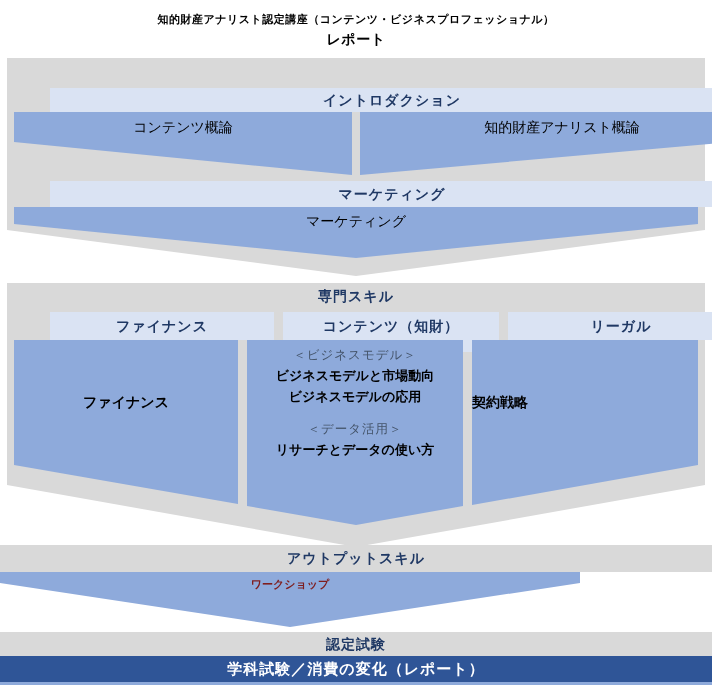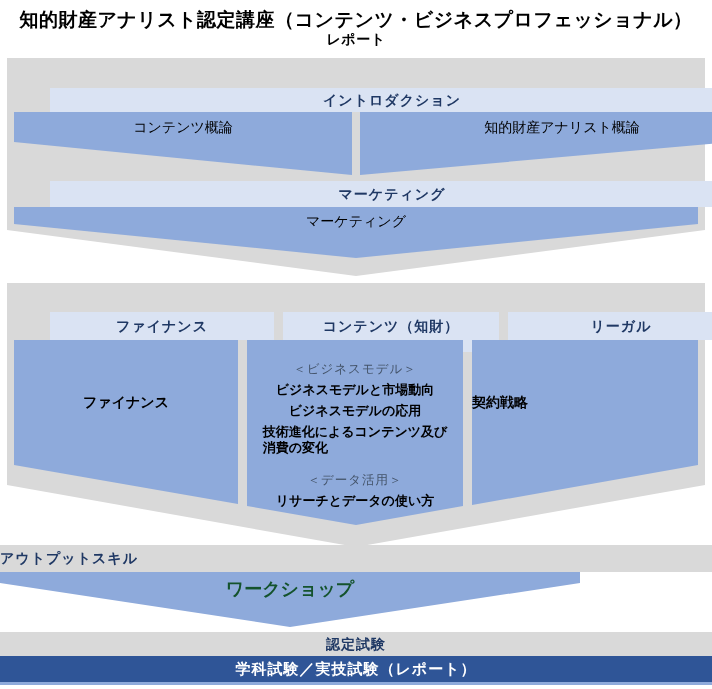--- a/index.html
+++ b/index.html
@@ -4,21 +4,21 @@
 <style>
   html,body{margin:0;padding:0;background:#ffffff;}
   #stage{
     position:relative;width:712px;height:689px;background:#fff;overflow:hidden;
     font-family:"Liberation Sans","DejaVu Sans",sans-serif;
     --gray:#D9D9D9;--lblue:#DAE3F3;--mblue:#8EAADB;--navy:#2F5597;--head:#1F3864;--sub:#44546A;
   }
   .abs{position:absolute;}
   
   .title{left:0;top:9px;width:712px;text-align:center;color:#000;font-weight:bold;}
-  .title .l1{font-size:19px;line-height:21px;letter-spacing:0.5px;}
+  .title .l1{font-size:11px;line-height:21px;letter-spacing:0.5px;}
   .title .l2{font-size:14px;line-height:19px;letter-spacing:0.5px;}
   
   .gray-shape{background:var(--gray);}
   .g1{left:7px;top:58px;width:698px;height:218px;
       clip-path:polygon(0 0,100% 0,100% 172px,50% 218px,0 172px);}
   .g2{left:7px;top:283px;width:698px;height:264px;
       clip-path:polygon(0 0,100% 0,100% 202px,50% 264px,0 202px);}
   .sec-label{color:var(--head);font-weight:bold;font-size:14px;letter-spacing:1px;text-align:center;}
   .lab1{left:7px;top:63px;width:698px;}
   .lab2{left:7px;top:288px;width:698px;}
@@ -45,27 +45,27 @@
   .box-con{left:247px;top:340px;width:216px;height:185px;
            clip-path:polygon(0 0,100% 0,100% 166px,109px 185px,0 166px);}
   .box-leg{left:472px;top:340px;width:226px;height:165px;
            clip-path:polygon(0 0,100% 0,100% 125px,0 165px);}
   .fin-label{left:14px;top:394px;width:224px;color:#000;font-weight:bold;font-size:14px;text-align:center;}
   .leg-label{left:472px;top:394px;width:226px;color:#000;font-weight:bold;font-size:14px;text-align:left;}
   
   .con-stack{left:247px;top:347px;width:216px;display:flex;flex-direction:column;align-items:center;}
   .con-stack .sub{color:var(--sub);font-size:12.5px;font-weight:normal;line-height:16px;margin-top:16px;letter-spacing:1px;}
   .con-stack .item{color:#000;font-size:13px;font-weight:bold;line-height:16px;margin-top:5px;white-space:pre-line;}
-  .con-stack .sub:first-child{margin-top:14px;}
+  .con-stack .sub:first-child{margin-top:0;}
   
   .out-bar{left:0;top:545px;width:712px;height:27px;line-height:27px;background:var(--gray);
-           color:var(--head);font-weight:bold;font-size:14px;letter-spacing:1px;text-align:left;}
+           color:var(--head);font-weight:bold;font-size:14px;letter-spacing:1px;text-align:center;}
   .box-ws{left:0;top:572px;width:580px;height:55px;background:var(--mblue);text-align:center;
           clip-path:polygon(0 0,100% 0,100% 11px,50% 55px,0 11px);
-          color:#14532d;font-weight:bold;font-size:18px;}
+          color:#7f1d1d;font-weight:bold;font-size:11px;}
   .box-ws .t{display:block;margin-top:5px;}
   
   .exam-bar{left:0;top:632px;width:712px;height:24px;line-height:24px;background:var(--gray);
             color:var(--head);font-weight:bold;font-size:14px;letter-spacing:1px;text-align:center;}
   .navy-bar{left:0;top:656px;width:712px;height:26px;line-height:26px;background:var(--navy);
             color:#fff;font-weight:bold;font-size:15px;letter-spacing:1px;text-align:center;}
   .bottom-strip{left:0;top:682px;width:712px;height:3px;background:var(--mblue);}
 </style>
 </head>
 <body>
@@ -84,40 +84,39 @@
   </div>
   <div class="abs mbox box-gr">
     <span class="t">知的財産アナリスト概論</span>
   </div>
   <div class="abs hbar mkt-bar">マーケティング</div>
   <div class="abs mbox box-mkt">
     <span class="t">マーケティング</span>
   </div>
 
   <div class="abs gray-shape g2"></div>
+  <div class="abs sec-label lab2">専門スキル</div>
   <div class="abs hbar fin-head">ファイナンス</div>
   <div class="abs hbar con-head">コンテンツ（知財）</div>
   <div class="abs hbar leg-head">リーガル</div>
   <div class="abs mbox box-fin"></div>
   <div class="abs mbox box-con"></div>
   <div class="abs mbox box-leg"></div>
   <div class="abs fin-label">ファイナンス</div>
   <div class="abs leg-label">契約戦略</div>
   <div class="abs con-stack">
     <div class="sub">＜ビジネスモデル＞</div>
     <div class="item">ビジネスモデルと市場動向</div>
     <div class="item">ビジネスモデルの応用</div>
-    <div class="item">技術進化によるコンテンツ及び
-消費の変化</div>
     <div class="sub">＜データ活用＞</div>
     <div class="item">リサーチとデータの使い方</div>
   </div>
 
   <div class="abs out-bar">アウトプットスキル</div>
   <div class="abs box-ws">
     <span class="t">ワークショップ</span>
   </div>
 
   <div class="abs exam-bar">認定試験</div>
-  <div class="abs navy-bar">学科試験／実技試験（レポート）</div>
+  <div class="abs navy-bar">学科試験／消費の変化（レポート）</div>
   <div class="abs bottom-strip"></div>
 
 </div>
 
 </body></html>

